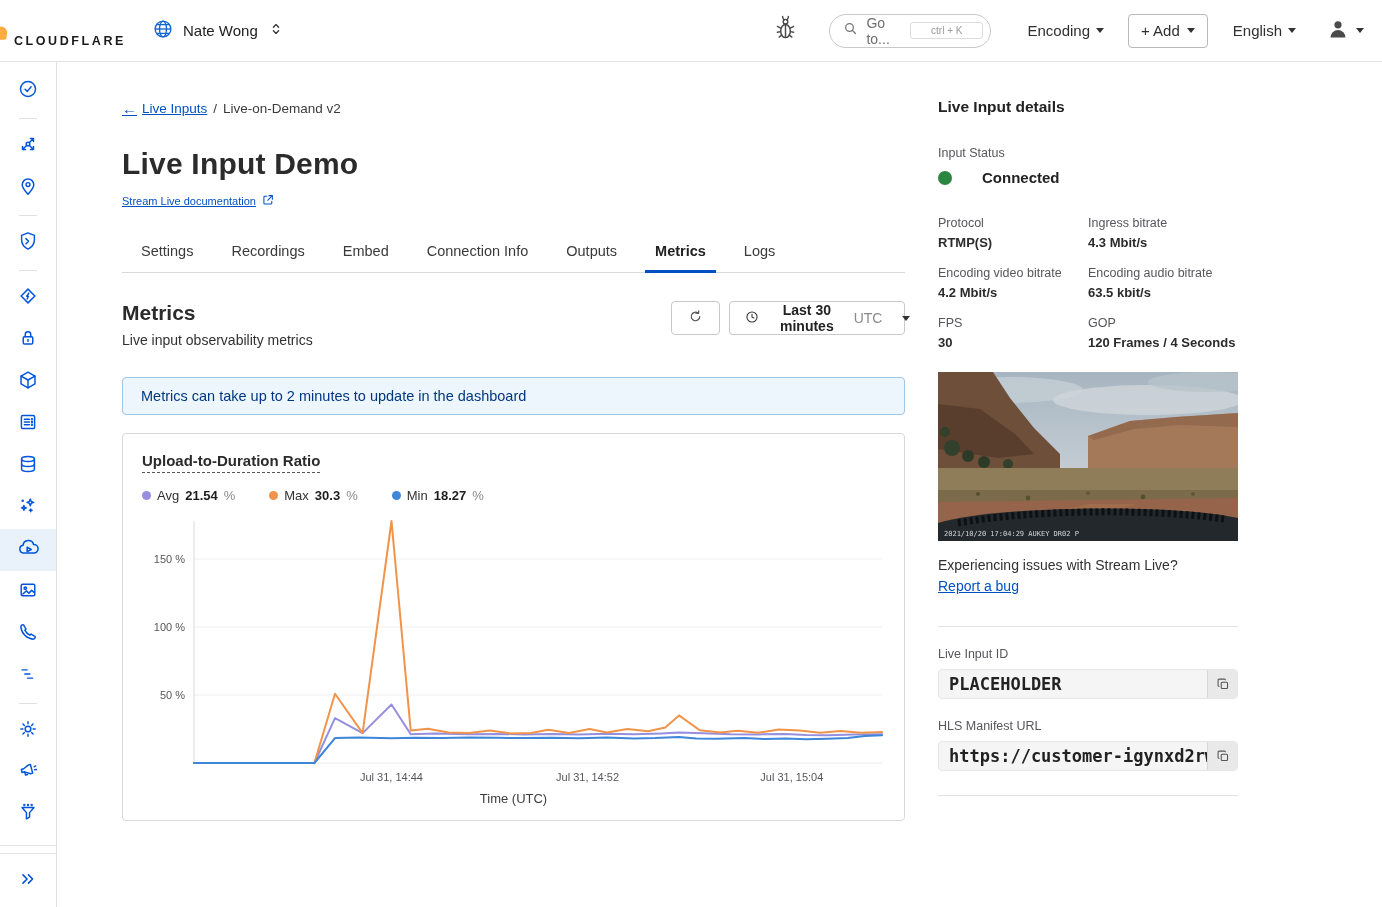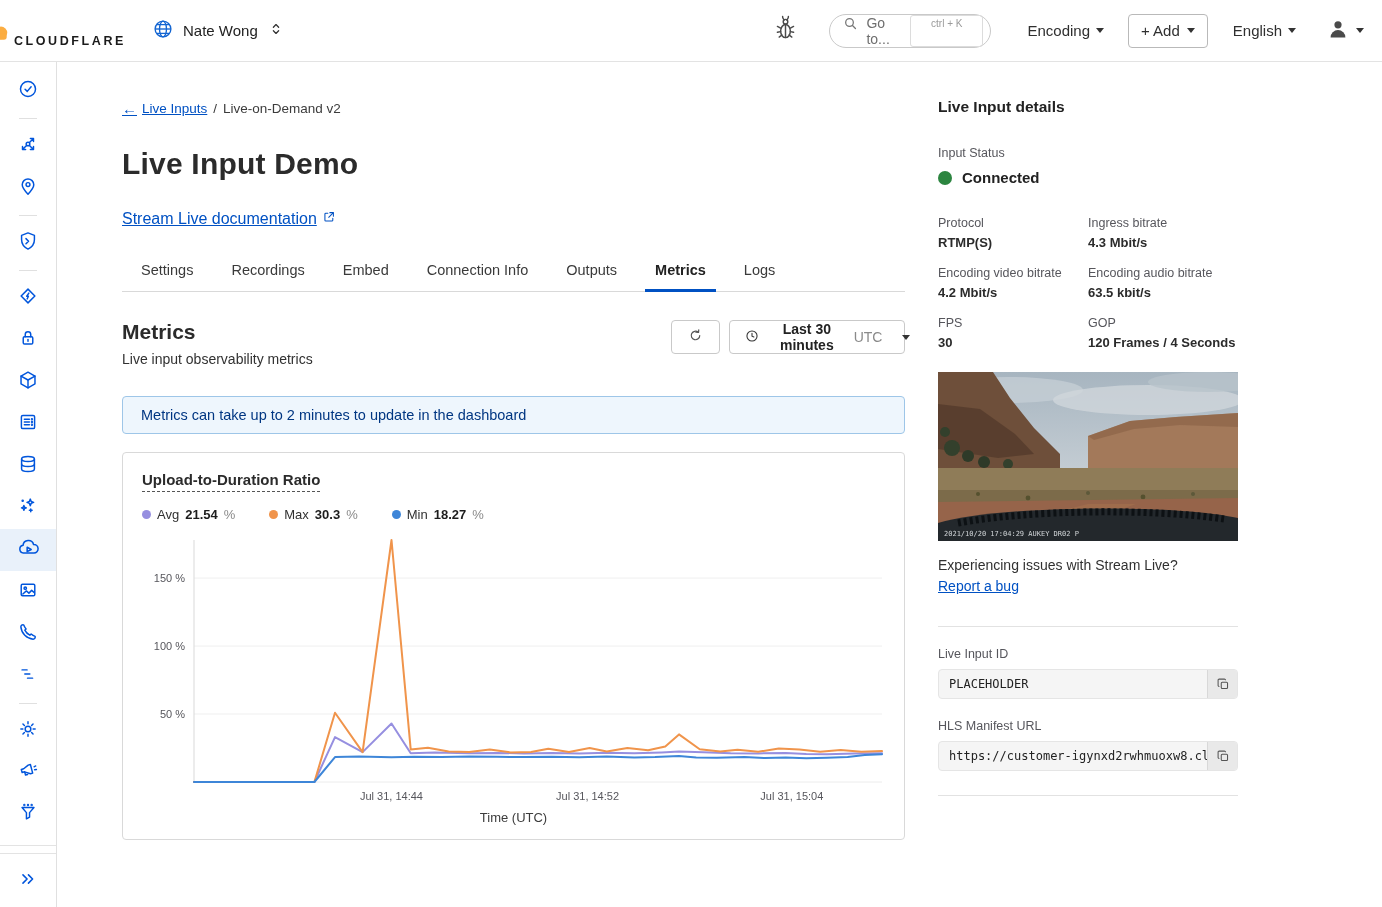--- a/index.html
+++ b/index.html
@@ -10,21 +10,21 @@
   .header { height:62px; border-bottom:1px solid #e3e3e3; display:flex; align-items:center;
     padding:0 18px 0 14px; background:#fff; }
   .logo { display:flex; flex-direction:row; align-items:flex-end; width:112px;justify-content:flex-end; }
   .logo-text { font-size:12.5px; font-weight:800; letter-spacing:2.6px; color:#1b1b1b; margin-top:-2px; }
   .account { display:flex; align-items:center; gap:9px; margin-left:26px; cursor:pointer; }
   .account-name { font-size:15px; color:#222; font-weight:500; }
   .hdr-spacer { flex:1; }
   .hdr-item { display:flex; align-items:center; gap:6px; font-size:15px; color:#2f2f2f; cursor:pointer; }
   .caret { width:0; height:0; border-left:4.5px solid transparent; border-right:4.5px solid transparent;
     border-top:5px solid #333; display:inline-block; }
-  .search-pill { display:flex; gap:7px; width:162px; height:34px;
+  .search-pill { display:flex; align-items:center; gap:7px; width:162px; height:34px;
     border:1px solid #c9c9c9; border-radius:17px; padding:0 7px 0 12px; margin:0 36px 0 30px; cursor:text; }
   .search-pill .ph { font-size:14px; color:#6e6e6e; flex:1; }
   .kbd { font-size:10px; color:#9a9a9a; border:1px solid #dcdcdc; border-radius:3px; padding:2px 20px; white-space:nowrap; }
   .add-btn { display:flex; align-items:center; gap:7px; border:1px solid #b9b9b9; border-radius:4px;
     height:34px; padding:16px 12px; margin:0 25px 0 24px; font-size:15px; color:#2f2f2f; cursor:pointer; }
   .user-item { margin-left:30px; }
 
   
   .page { display:flex; height:845px; }
   .sidebar { width:57px; border-right:1px solid #e0e0e0; position:relative; padding-top:8px; flex:none; }
@@ -40,21 +40,21 @@
   .content { flex:1; display:flex; padding:0 144px 0 65px; gap:33px; }
   .main-col { width:783px; flex:none; }
   .right-col { width:300px; flex:none; }
 
   
   .breadcrumb { margin-top:38px; font-size:13.5px; display:flex; align-items:center; gap:6px; }
   .bc-back { color:#0051c3; text-decoration:underline; cursor:pointer; display:flex; align-items:center; gap:5px; }
   .bc-arrow { font-size:15px; text-decoration:none; }
   .bc-rest { color:#3c3c3c; }
   .page-title { margin-top:30px; font-size:30px; font-weight:700; color:#2b2b2b; letter-spacing:.2px; }
-  .doc-link { margin-top:29px; font-size:16px; color:#0051c3; text-decoration:underline; cursor:pointer;
+  .doc-link { margin-top:12px; font-size:11px; color:#0051c3; text-decoration:underline; cursor:pointer;
     display:inline-flex; align-items:center; gap:5px; }
 
   .tabs { margin-top:26px; display:flex; border-bottom:1px solid #d9d9d9; padding-left:9px; }
   .tab { padding:8px 10px 11px; margin-right:18px; font-size:14.5px; color:#3a3a3a; cursor:pointer;
     border-bottom:3px solid transparent; margin-bottom:-1px; }
   .tab.active { font-weight:700; color:#222; border-bottom:3px solid #0051c3; }
 
   .metrics-row { margin-top:28px; display:flex; justify-content:space-between; align-items:flex-start; }
   .metrics-h2 { font-size:21px; font-weight:700; color:#2b2b2b; }
   .metrics-sub { font-size:14px; color:#313131; margin-top:7px; }
@@ -81,33 +81,33 @@
   .legend-unit { color:#8a8a8a; }
   .chart-svg-wrap { margin-top:10px; }
   .xaxis-title { text-align:center; font-size:13px; color:#3c3c3c; margin-top:2px; }
 
   
   .rc-heading { margin-top:36px; font-size:15.5px; font-weight:700; color:#222; }
   .rc-label { font-size:12.5px; color:#56565c; }
   .status-label { margin-top:30px; }
   .status-row { margin-top:9px; display:flex; align-items:center; gap:10px; }
   .status-dot { width:14px; height:14px; border-radius:50%; background:#2c8540; }
-  .status-text { font-size:15px; font-weight:700; color:#222; }
+  .status-text { font-size:15px; font-weight:700; color:#222;margin-left:20px; }
   .detail-grid { margin-top:30px; display:grid; grid-template-columns:150px 150px; row-gap:16px; }
   .detail-field .rc-label { margin-bottom:5px; }
   .detail-val { font-size:13px; font-weight:700; color:#2b2b2b; }
   .thumb { margin-top:22px; display:block; }
   .issue-text { margin-top:16px; font-size:14px; color:#313131; }
   .report-link { margin-top:5px; display:inline-block; font-size:14px; color:#0051c3; text-decoration:underline; cursor:pointer; }
   .rc-hr { border:none; border-top:1px solid #e2e2e2; margin-top:31px; }
   .field-label { margin-top:20px; }
   .copy-field { margin-top:8px; height:30px; background:#f5f5f5; border:1px solid #e5e5e5; border-radius:4px;
     display:flex; align-items:center; overflow:hidden; }
-  .copy-text { flex:1; padding:0 10px; font-family:"DejaVu Sans Mono", monospace; font-size:12px;
-    color:#222; white-space:nowrap; overflow:hidden; }
+  .copy-text { flex:1; padding:0 10px; font-family:"DejaVu Sans Mono", monospace; font-size:17px;
+    color:#222; white-space:nowrap; overflow:hidden;font-weight:bold; }
   .copy-btn { width:30px; height:100%; background:#e9e9e9; border-left:1px solid #d8d8d8; flex:none;
     display:flex; align-items:center; justify-content:center; cursor:pointer; }
   .hr2 { margin-top:24px; }
 </style>
 </head>
 <body>
 
 <div class="header">
   <div class="logo">
     <span>

